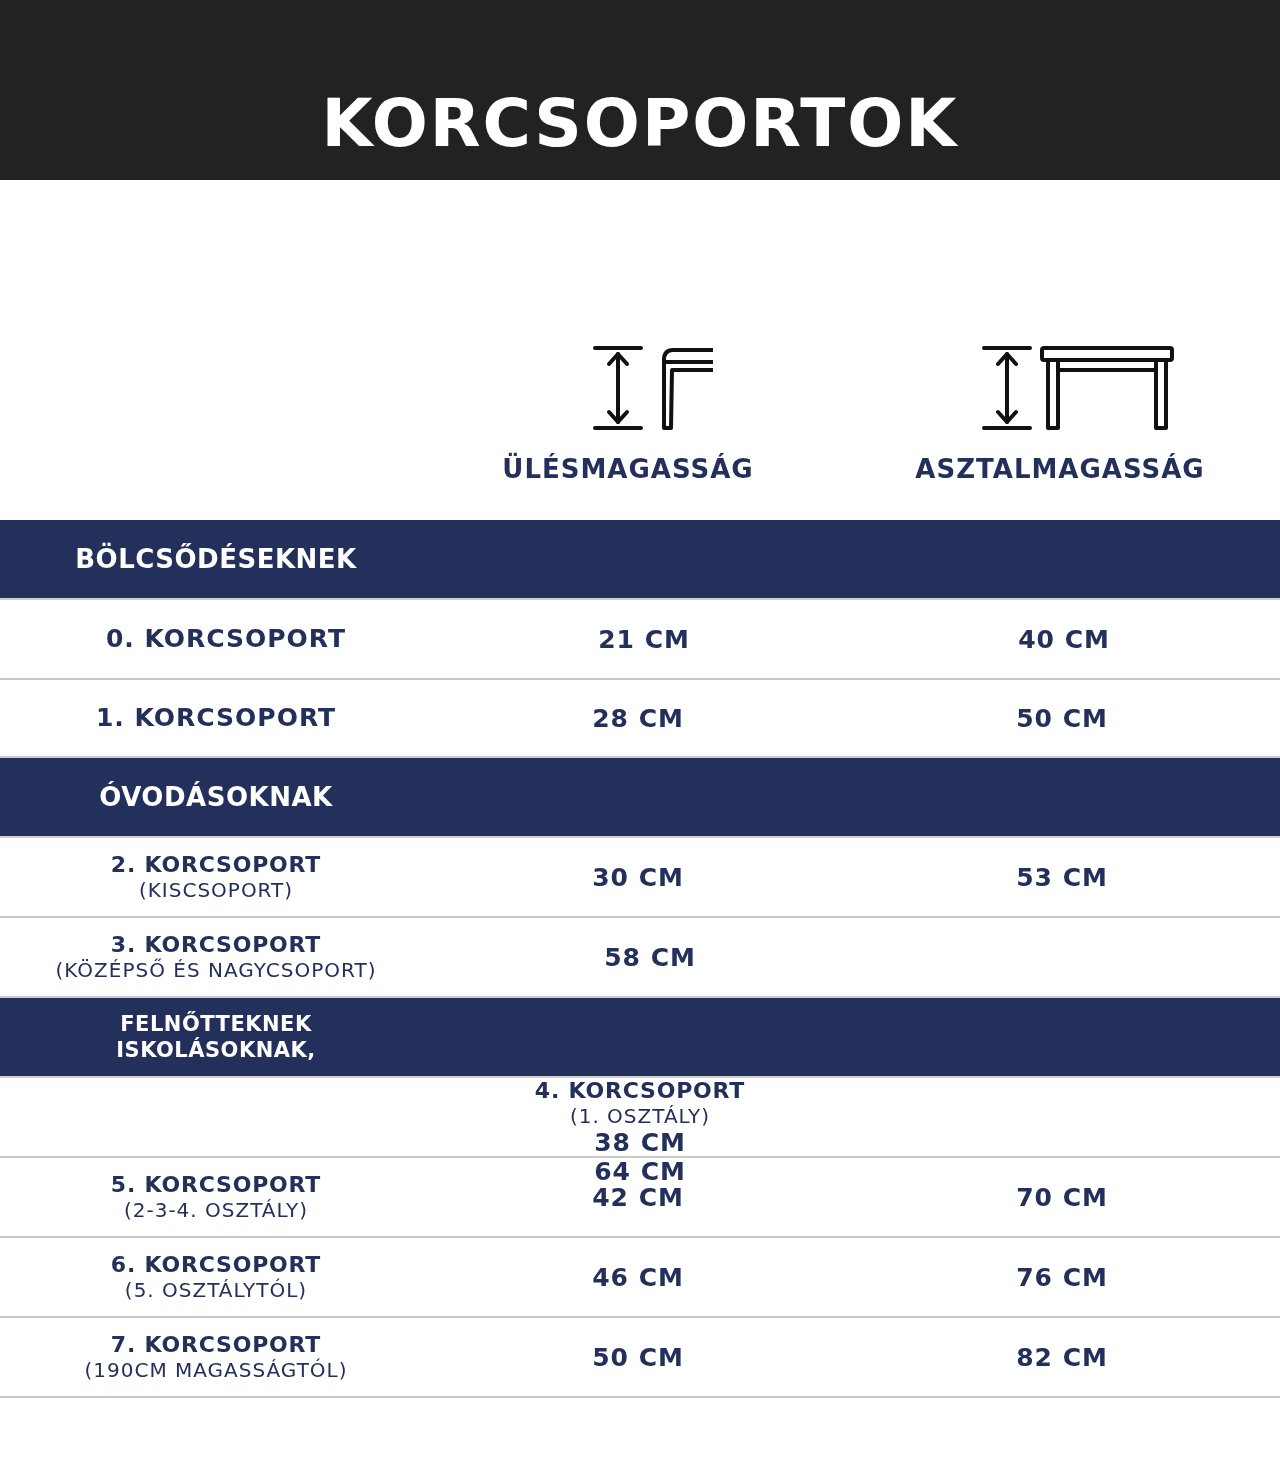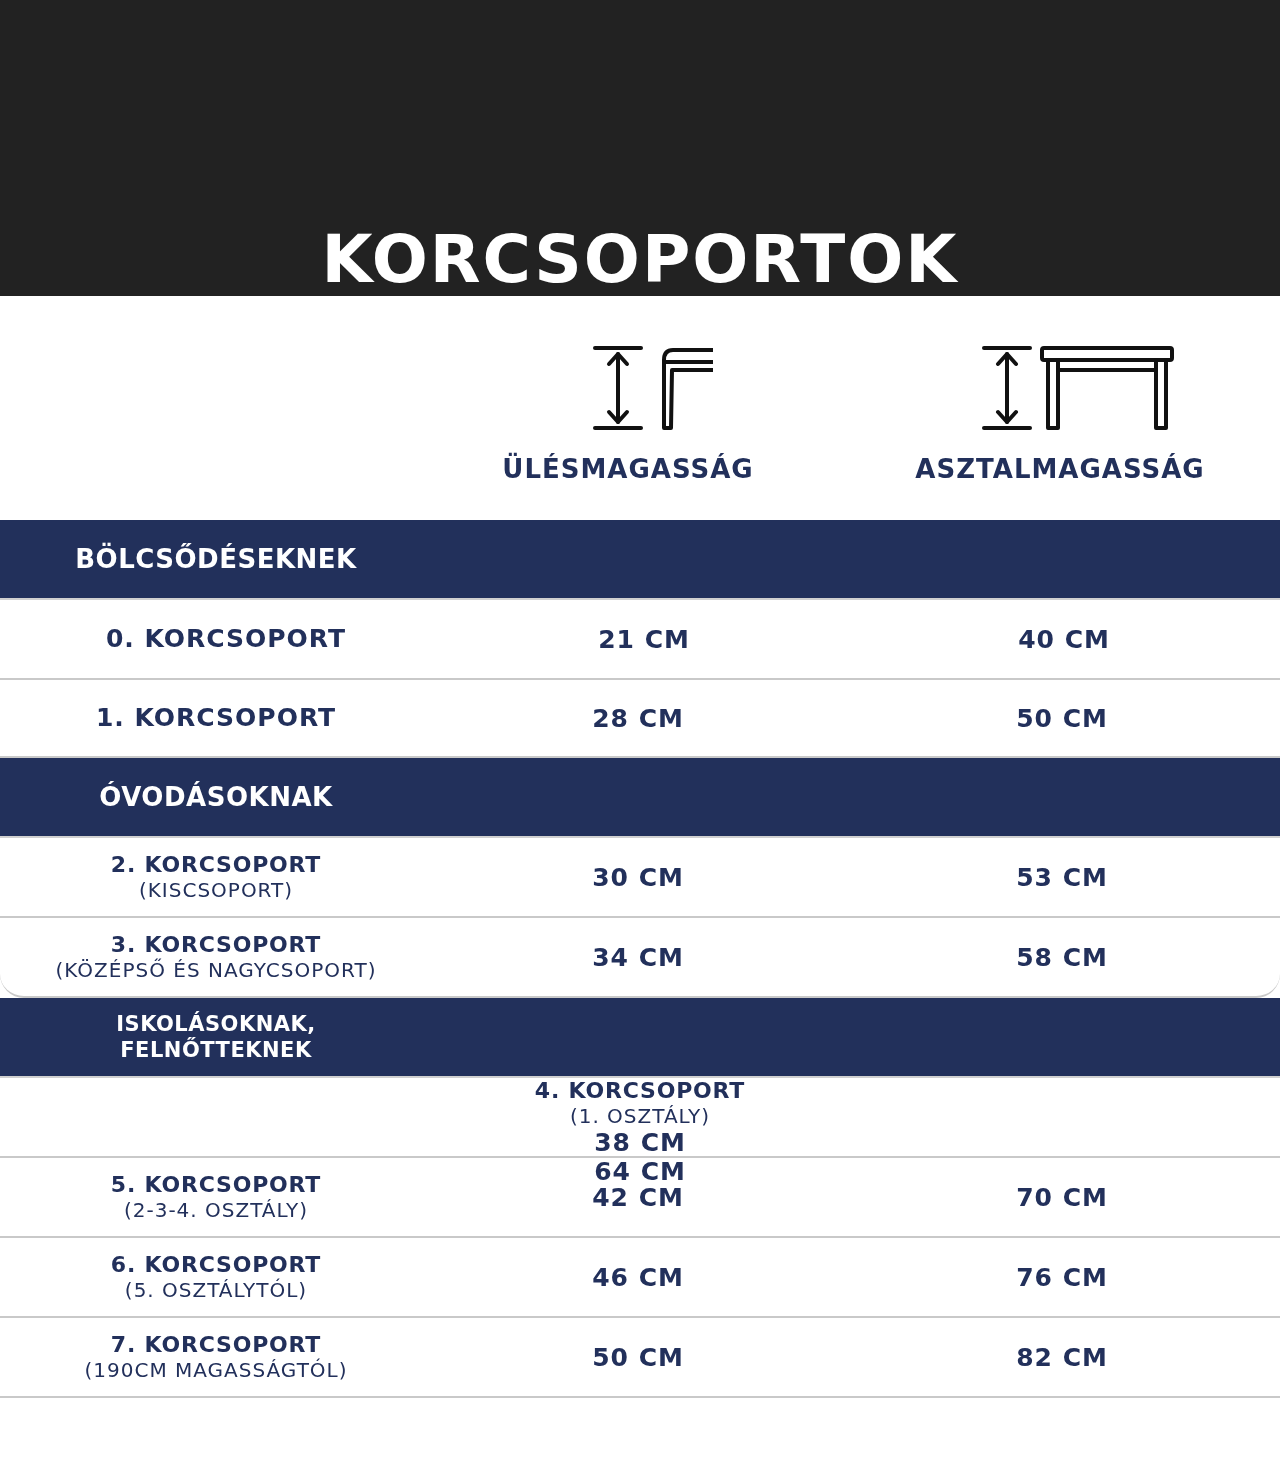--- a/index.html
+++ b/index.html
@@ -1,22 +1,22 @@
 <!DOCTYPE html>
 <html><head>
   <meta charset="utf-8">
   <style>
     * { margin: 0; padding: 0; box-sizing: border-box; }
     html, body { width: 1280px; height: 1480px; background: #ffffff; overflow: hidden; }
     body { font-family: "DejaVu Sans", "Liberation Sans", sans-serif; color: #22305b; position: relative; }
 
     .hero {
-      position: absolute; left: 0; top: 0; width: 1280px; height: 296px;
+      position: absolute; left: 0; top: 0; width: 1280px; height: 180px;
       background: #222222;
-      display: flex; align-items: flex-end; justify-content: center;
+      display: flex; align-items: flex-start; justify-content: center;
     }
     .hero-title {
       margin-top: 88px;
       color: #ffffff; font-weight: bold; font-size: 66px; letter-spacing: 2px;
       line-height: 72px;
     }
 
     .col-head {
       position: absolute; top: 282px; display: flex; flex-direction: column; align-items: center;
     }
@@ -114,33 +114,32 @@
     <span class="spacer"></span>
   </div>
   <div class="row" style="height:80px;">
     <div class="cell-name">
       <span class="name-main">2. KORCSOPORT</span>
       <span class="name-sub">(KISCSOPORT)</span>
     </div>
     <div class="cell-seat">30 CM</div>
     <div class="cell-table">53 CM</div>
   </div>
-  <div class="row" style="height:80px;border-radius:24px;">
+  <div class="row" style="height:80px;">
     <div class="cell-name">
       <span class="name-main">3. KORCSOPORT</span>
       <span class="name-sub">(KÖZÉPSŐ ÉS NAGYCSOPORT)</span>
     </div>
-    <div class="cell-seat">34 CM</div>
     <div class="cell-table">58 CM</div>
   </div>
 
   <div class="section small" style="height:80px;">
     <span class="sec-label">
+      <span style="display:block">FELNŐTTEKNEK</span>
       <span style="display:block">ISKOLÁSOKNAK,</span>
-      <span style="display:block">FELNŐTTEKNEK</span>
     </span>
     <span class="spacer"></span>
   </div>
   <div class="row" style="height:80px;flex-direction:column;">
     <div class="cell-name">
       <span class="name-main">4. KORCSOPORT</span>
       <span class="name-sub">(1. OSZTÁLY)</span>
     </div>
     <div class="cell-seat">38 CM</div>
     <div class="cell-table">64 CM</div>

